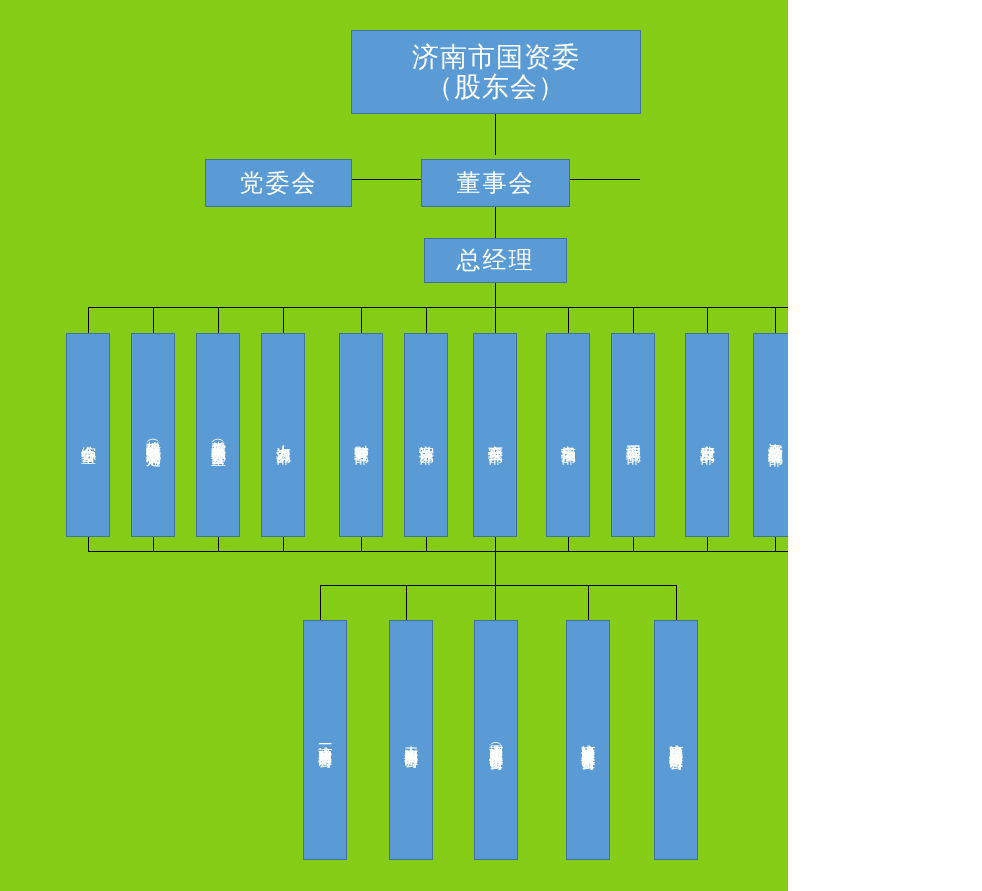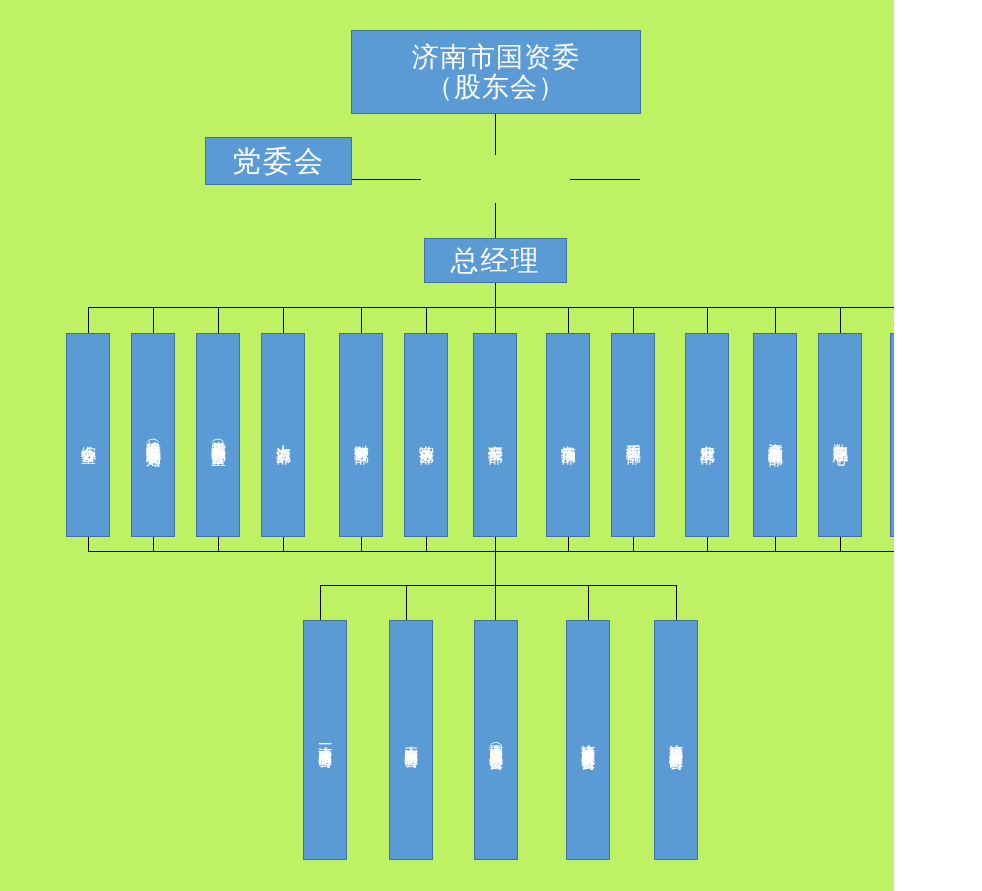--- a/index.html
+++ b/index.html
@@ -5,23 +5,23 @@
   html, body {
     margin: 0;
     padding: 0;
     background: #ffffff;
   }
   body {
     font-family: "DejaVu Sans", "Liberation Sans", sans-serif;
   }
   #chart-root {
     position: relative;
-    width: 894px;
+    width: 788px;
     height: 891px;
-    background: #bef264;
+    background: #84cc16;
     overflow: hidden;
   }
   .node {
     position: absolute;
     box-sizing: border-box;
     background: #5B9BD5;
     border: 1px solid #41719C;
     color: #ffffff;
     display: flex;
     align-items: center;
@@ -49,36 +49,36 @@
     left: 351px;
     top: 30px;
     width: 290px;
     height: 84px;
     font-size: 27px;
     letter-spacing: 1px;
   }
 
   
   .node.row2 {
-    top: 137px;
+    top: 159px;
     height: 48px;
-    font-size: 29px;
+    font-size: 24px;
     letter-spacing: 2px;
   }
   #node-party  { left: 205px; width: 147px; }
   #node-board  { left: 421px; width: 149px; }
   #node-super  { left: 640px; width: 147px; }
 
   
   #node-gm {
     left: 424px;
     top: 238px;
     width: 143px;
     height: 45px;
-    font-size: 28px;
+    font-size: 24px;
     letter-spacing: 2px;
   }
 
   
   .node.dept {
     top: 333px;
     width: 44px;
     height: 204px;
     font-size: 15px;
   }
@@ -124,20 +124,23 @@
 
   <div class="node" id="node-top">
     <span class="label">济南市国资委
 （股东会）</span>
   </div>
 
   <div class="node row2" id="node-party">
     <span class="label">党委会</span>
   </div>
 
+  <div class="node row2" id="node-board">
+    <span class="label">董事会</span>
+  </div>
 
 
   <div class="node" id="node-gm">
     <span class="label">总经理</span>
   </div>
 
   <div class="node dept vertical" style="left:66px;">
     <span class="label">综合办公室</span>
     </div>
   <div class="node dept vertical" style="left:131px;">

